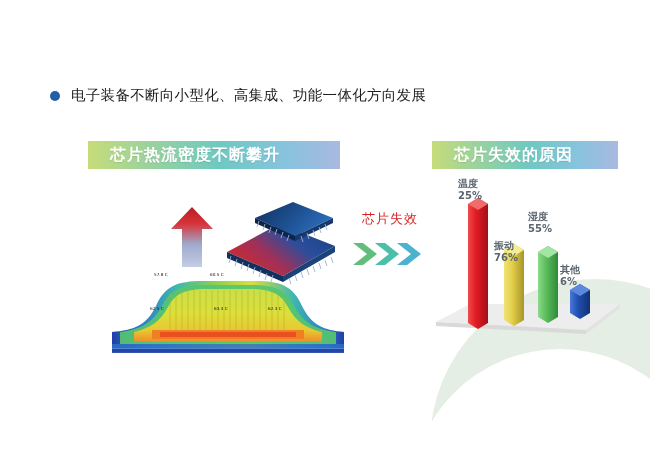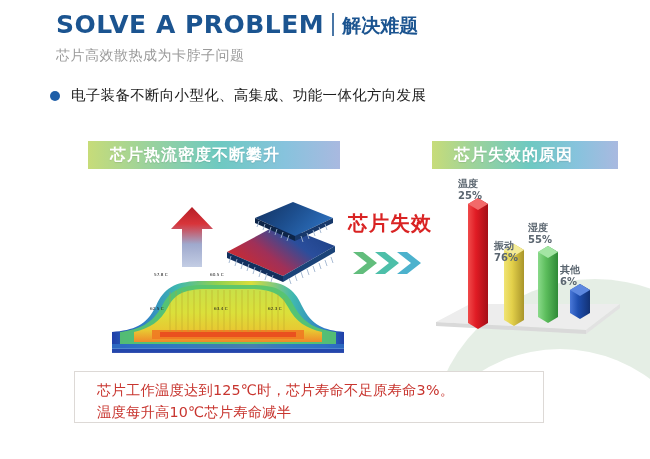--- a/index.html
+++ b/index.html
@@ -89,21 +89,21 @@
 
   .temp-label {
     position: absolute; font-size: 4.2px; color: #1a1a1a;
     font-family: "DejaVu Sans", "Liberation Sans", sans-serif;
     white-space: nowrap;
   }
 
   
   .mid-block { position: absolute; left: 344px; top: 210px; width: 92px; }
   .fail-text {
-    font-size: 20px; font-weight: bold; color: #d92323;
+    font-size: 13px; font-weight: normal; color: #d92323;
     letter-spacing: 1px; text-align: center;
   }
   .chevrons {
     margin-top: 13px; display: flex; justify-content: center;
   }
 
   
   .chart { position: absolute; left: 428px; top: 180px; width: 200px; height: 158px; }
   .chart-svg { display: block; }
 
@@ -127,28 +127,20 @@
   }
 </style>
 </head>
 <body>
 
 <div class="slide">
 
   <div class="corner-arc"></div>
   <div class="corner-arc2"></div>
 
-  <div class="header">
-    <div class="title-row">
-      <span class="title-en">SOLVE A PROBLEM</span>
-      <span class="title-bar"></span>
-      <span class="title-cn">解决难题</span>
-    </div>
-    <div class="subtitle">芯片高效散热成为卡脖子问题</div>
-  </div>
 
   <div class="bullet-row">
     <span class="bullet-dot"></span>
     <span class="bullet-text">电子装备不断向小型化、高集成、功能一体化方向发展</span>
   </div>
 
   <div class="banner" id="banner-right">
     <span class="banner-text">芯片失效的原因</span>
   </div>
   <div class="banner" id="banner-left">
@@ -360,28 +352,24 @@
     </svg>
 
     <div class="bar-label" style="left:30px; top:-2px; width:40px;">
       <span>温度</span><br>
       <span>25%</span>
     </div>
     <div class="bar-label" style="left:66px; top:60px; width:40px;">
       <span>振动</span><br>
       <span>76%</span>
     </div>
-    <div class="bar-label" style="left:100px; top:42px; width:40px;">
+    <div class="bar-label" style="left:100px; top:31px; width:40px;">
       <span>湿度</span><br>
       <span>55%</span>
     </div>
     <div class="bar-label" style="left:132px; top:84px; width:40px;">
       <span>其他</span><br>
       <span>6%</span>
     </div>
   </div>
 
-  <div class="callout">
-    <div class="callout-line">芯片工作温度达到125℃时，芯片寿命不足原寿命3%。</div>
-    <div class="callout-line">温度每升高10℃芯片寿命减半</div>
-  </div>
 
 </div>
 
 </body></html>

